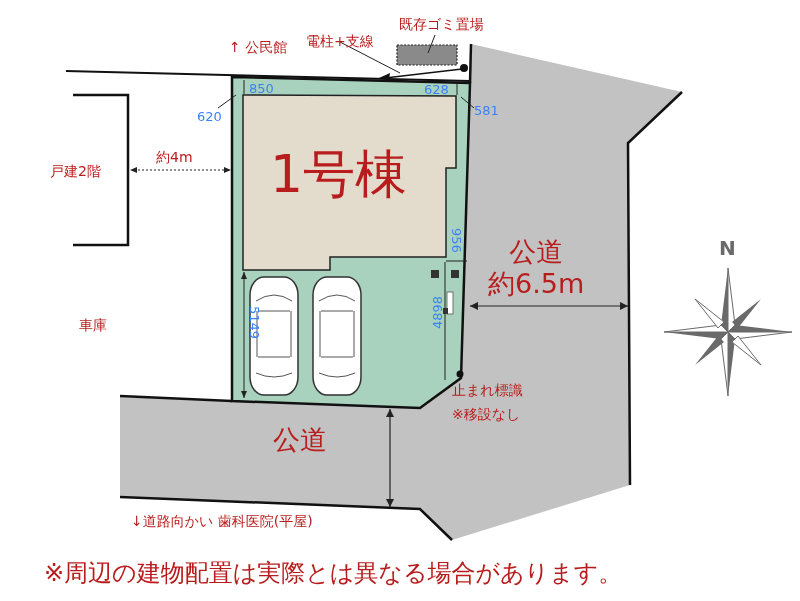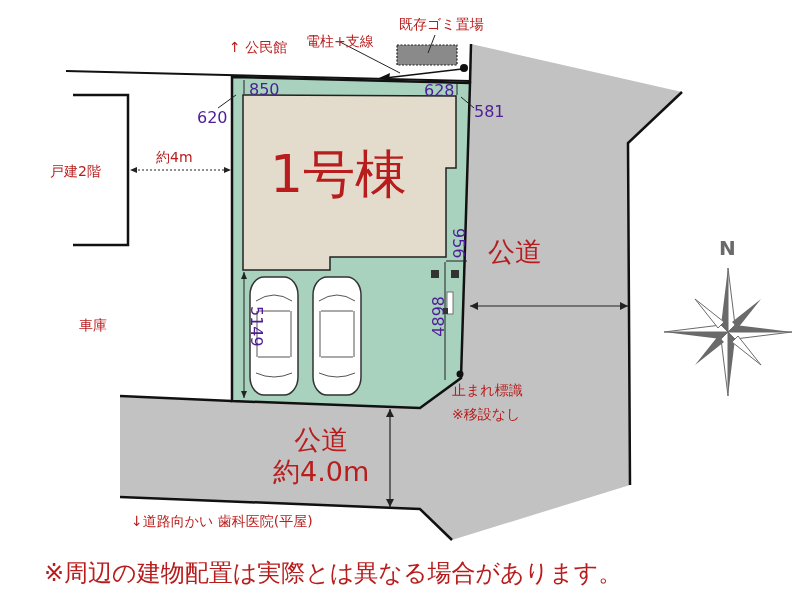--- a/index.html
+++ b/index.html
@@ -1,20 +1,20 @@
 <!DOCTYPE html>
 <html><head>
 <meta charset="utf-8">
 <style>
   html, body { margin: 0; padding: 0; background: #ffffff; }
   body { width: 800px; height: 601px; overflow: hidden; position: relative; font-family: "DejaVu Sans", "Liberation Sans", sans-serif; }
   #plan { position: absolute; left: 0; top: 0; width: 800px; height: 601px; }
   .lbl { position: absolute; color: #b91c1c; white-space: nowrap; line-height: 1; }
   .small { font-size: 14px; }
-  .dim { font-size: 16px; color: #4c1d95; }
+  .dim { font-size: 13px; color: #3b82f6; }
   .road { font-size: 27px; text-align: center; line-height: 1.2; }
   .house { font-size: 52px; font-weight: normal; }
   .footer { font-size: 24px; }
   .vert { writing-mode: vertical-rl; }
 </style>
 </head>
 <body>
 
 <svg id="plan" viewBox="0 0 800 601" xmlns="http://www.w3.org/2000/svg">
 
@@ -123,25 +123,25 @@
 <div class="lbl dim" style="left:249px;top:82px;">850</div>
 <div class="lbl dim" style="left:197px;top:110px;">620</div>
 <div class="lbl dim" style="left:424px;top:83px;">628</div>
 <div class="lbl dim" style="left:474px;top:104px;text-align:center;">581</div>
 <div class="lbl dim vert" style="left:450px;top:228px;">956</div>
 <div class="lbl dim vert" style="left:431px;top:296px;transform:rotate(180deg);">4898</div>
 <div class="lbl dim vert" style="left:248px;top:306px;">5149</div>
 
 <div class="lbl road" style="left:488px;top:236px;">
   <div>公道</div>
+  <div>約6.5m</div>
 </div>
 
 <div class="lbl road" style="left:273px;top:424px;">
   <div>公道</div>
-  <div>約4.0m</div>
 </div>
 
 <div class="lbl small" style="left:452px;top:383px;">止まれ標識</div>
 <div class="lbl small" style="left:452px;top:407px;">※移設なし</div>
 
 <div class="lbl small" style="left:131px;top:514px;">↓道路向かい 歯科医院(平屋)</div>
 
 <div class="lbl" style="left:719px;top:238px;font-size:20px;font-weight:bold;color:#6a6a6a;">N</div>
 
 <div class="lbl footer" style="left:44px;top:561px;">※周辺の建物配置は実際とは異なる場合があります。</div>

